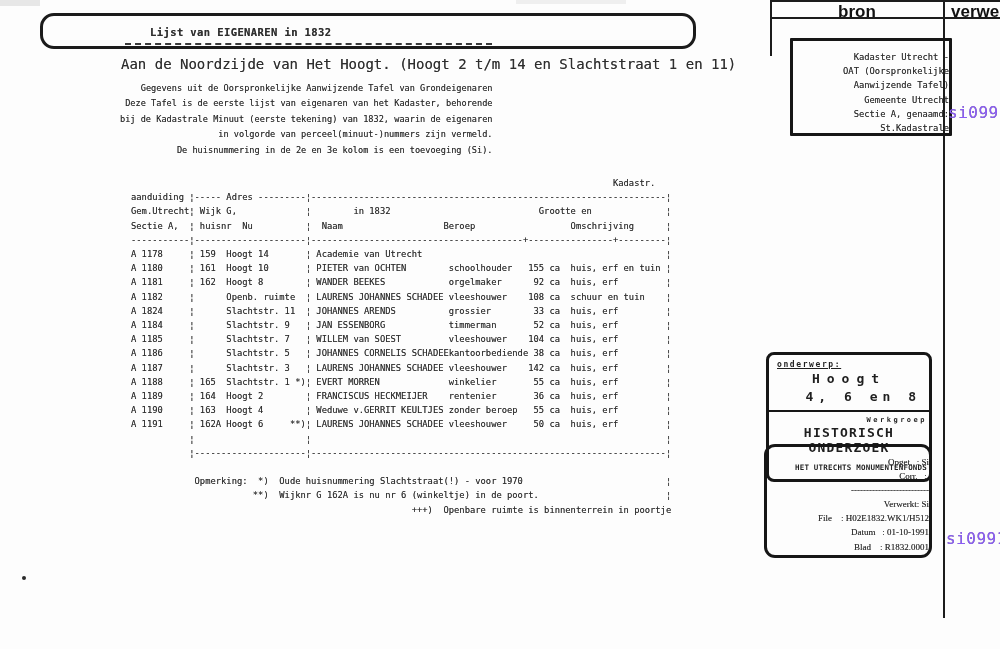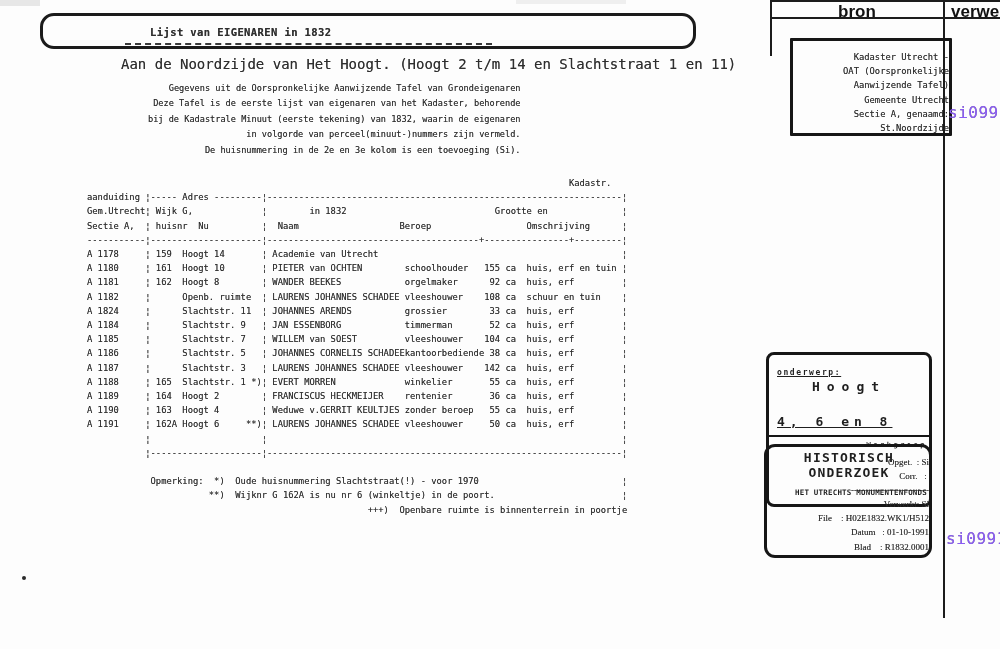--- a/index.html
+++ b/index.html
@@ -12,26 +12,26 @@
     color:#2e2e2e;
   }
   .abs{position:absolute;}
   .typewriter{text-shadow:0 0 0.45px rgba(20,20,20,0.55);text-align:right;}
 
   
   #title-box{left:40px;top:13px;width:650px;height:30px;border:3px solid #1b1b1b;border-radius:14px;}
   #title{left:150px;top:26px;font-size:10.5px;font-weight:600;letter-spacing:0.4px;white-space:pre;}
   #title-dashes{left:125px;top:43px;width:367px;height:0;border-top:2px dashed #3a3a3a;}
   #subtitle{left:121px;top:56px;font-size:14px;white-space:pre;}
-  #intro{left:120px;top:81px;font-size:8.6px;line-height:15.4px;margin-left:28px;}
+  #intro{left:120px;top:81px;font-size:8.6px;line-height:15.4px;}
   #intro > div{white-space:pre;min-height:15.4px;}
 
   
   #owners-table{left:87px;top:176px;font-size:8.8px;line-height:14.2px;}
-  #owners-table > div{white-space:pre;min-height:14.2px;}
+  #owners-table > div{white-space:pre;min-height:14.2px;margin-left:44px;}
 
   
   #page-dot{left:22px;top:576px;width:4px;height:4px;background:#2a2a2a;border-radius:50%;}
   .smudge{background:#e7e7e7;}
   #smudge-a{left:0;top:0;width:40px;height:6px;}
   #smudge-b{left:516px;top:0;width:110px;height:4px;background:#efefef;}
 
   
   .rule{background:#1c1c1c;}
   #top-rule{left:770px;top:0;width:230px;height:2px;}
@@ -46,24 +46,24 @@
   #source-box{left:766px;top:38px;width:146px;height:83px;border:3px solid #161616;border-radius:1px;
               padding:9px 0 0 10px;font-size:8.8px;line-height:14.2px;margin-left:24px;}
   #source-box > div{white-space:pre;}
 
   .code-label{font-size:16px;letter-spacing:0.5px;color:#8b5cf6;}
   #code-top{left:948px;top:103px;}
   #code-bottom{left:946px;top:529px;}
 
   
   #stamp{left:766px;top:352px;width:160px;border:3px solid #161616;border-radius:8px;color:#1f1f1f;}
-  .stamp-top{padding:13px 8px 6px;}
+  .stamp-top{padding:5px 8px 6px;}
   .stamp-label{font-size:8px;font-weight:bold;letter-spacing:1.6px;text-decoration:underline;white-space:pre;}
   .stamp-subject1{text-align:center;font-size:13px;font-weight:bold;letter-spacing:7px;margin-top:2px;white-space:pre;}
-  .stamp-subject2{text-align:left;font-size:13px;font-weight:bold;letter-spacing:5px;margin-top:20px;white-space:pre;text-decoration:underline;}
+  .stamp-subject2{text-align:right;font-size:13px;font-weight:bold;letter-spacing:5px;margin-top:3px;white-space:pre;}
   .stamp-divider{border-top:2.5px solid #161616;}
   .stamp-org{padding:4px 2px 2px;text-align:center;}
   .stamp-org1{font-size:7px;font-weight:bold;letter-spacing:2.5px;text-align:right;}
   .stamp-org2{font-size:13px;font-weight:bold;letter-spacing:1.2px;margin-top:1px;}
   .stamp-org3{font-size:7.5px;font-weight:bold;letter-spacing:0.2px;text-align:right;padding:6px 2px 7px;}
 
   
   #details-box{left:764px;top:444px;width:153px;height:100px;border:3px solid #161616;border-radius:11px;
                padding:8px 0 0 9px;font-size:9px;line-height:14.1px;font-family:Liberation Serif, serif;}
   #details-box > div{white-space:pre;}
@@ -123,21 +123,21 @@
 
   <div class="abs col-header" id="bron-header">bron</div>
   <div class="abs col-header" id="verwerkt-header">verwerkt</div>
 
   <div class="abs typewriter" id="source-box">
       <div>Kadaster Utrecht -</div>
       <div>OAT (Oorspronkelijke</div>
       <div>Aanwijzende Tafel)</div>
       <div>Gemeente Utrecht</div>
       <div>Sectie A, genaamd:</div>
-      <div>St.Noordzijde</div>
+      <div>St.Kadastrale</div>
     </div>
 
   <div class="abs typewriter code-label" id="code-top">si0991</div>
 
   <div class="abs" id="stamp">
     <div class="stamp-top">
       <div class="stamp-label">onderwerp:</div>
       <div class="stamp-subject1">Hoogt</div>
       <div class="stamp-subject2">4, 6 en 8</div>
     </div>

